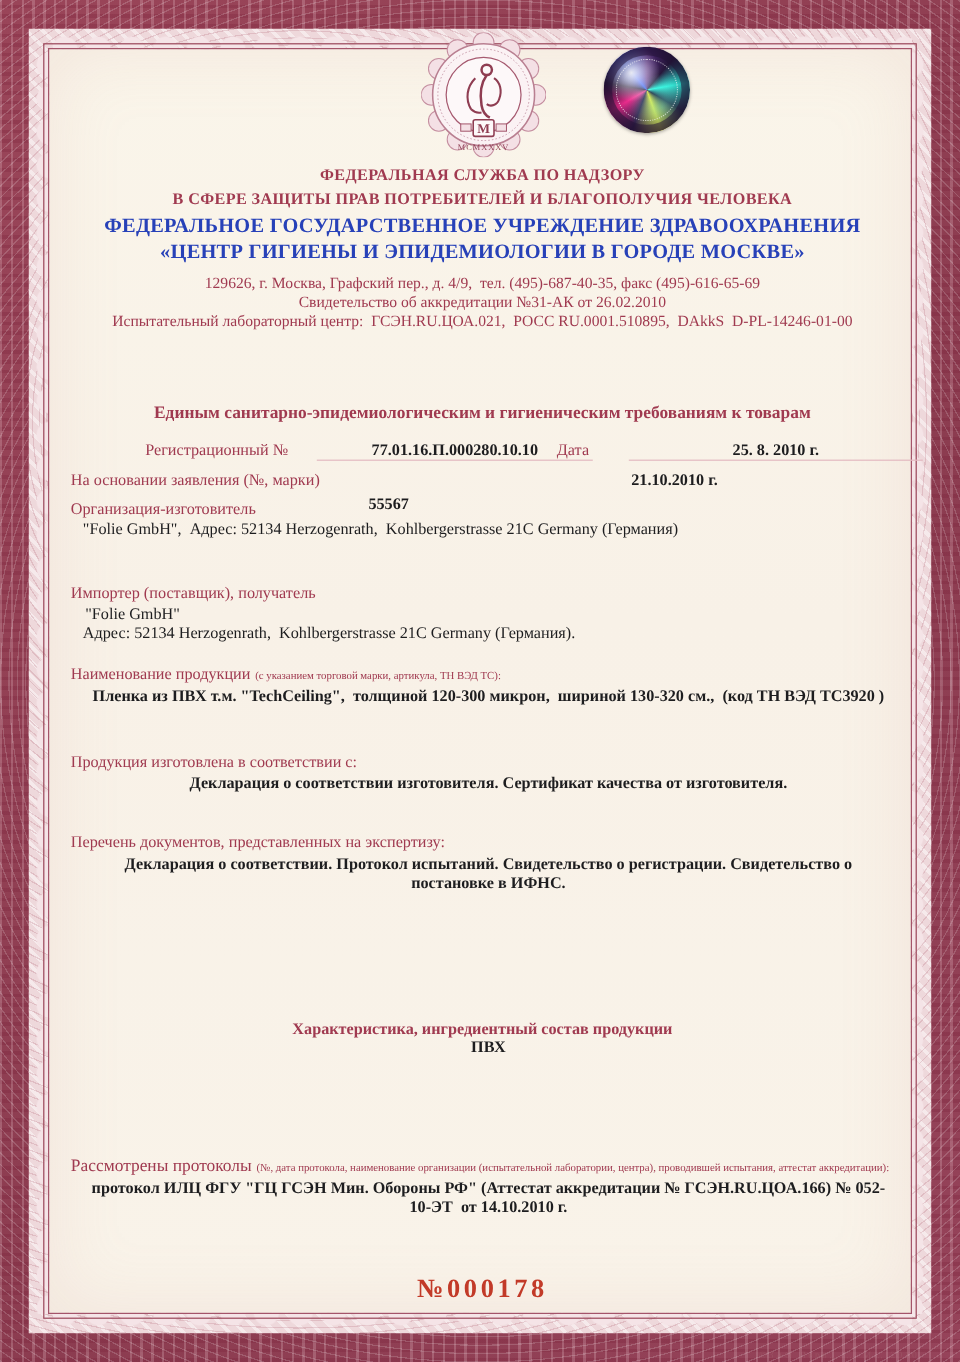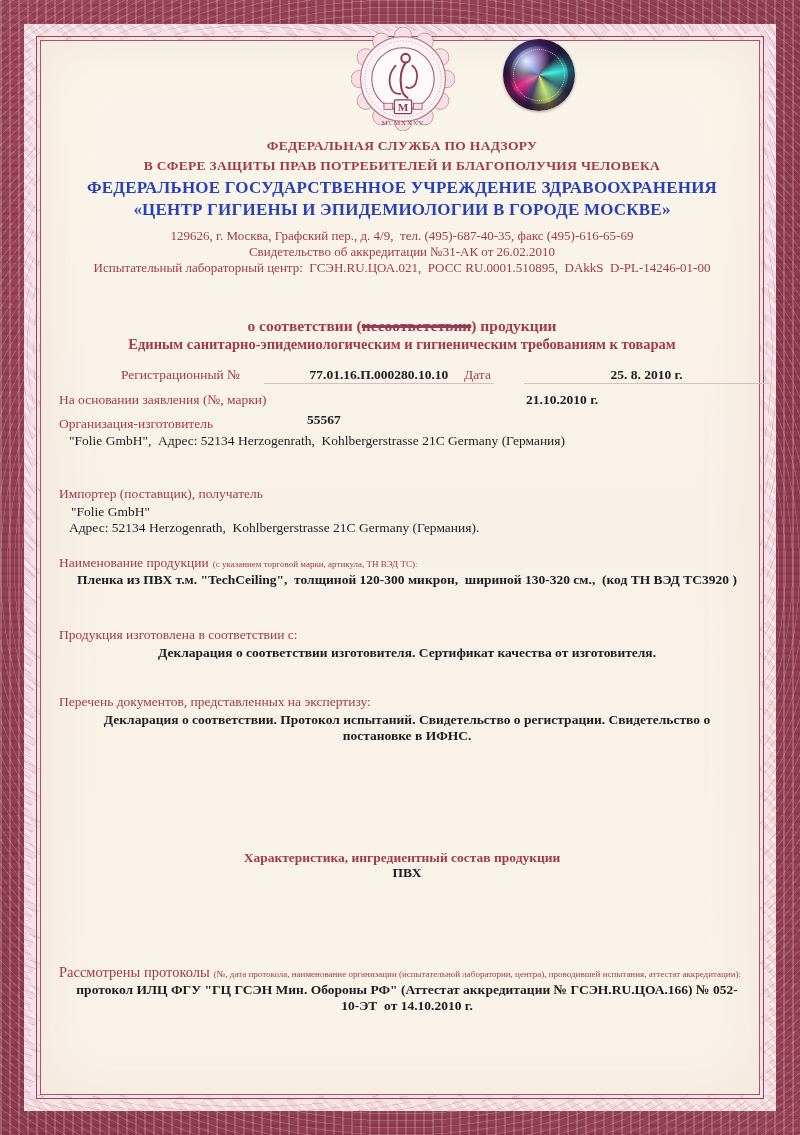--- a/index.html
+++ b/index.html
@@ -109,21 +109,20 @@
     <div class="holo"></div>
 
     <div class="abs ctr maroon b hdr-sm" style="top:97px;">ФЕДЕРАЛЬНАЯ СЛУЖБА ПО НАДЗОРУ</div>
     <div class="abs ctr maroon b hdr-sm" style="top:117px;">В СФЕРЕ ЗАЩИТЫ ПРАВ ПОТРЕБИТЕЛЕЙ И БЛАГОПОЛУЧИЯ  ЧЕЛОВЕКА</div>
     <div class="abs ctr blue b hdr-blue" style="top:137px;">ФЕДЕРАЛЬНОЕ ГОСУДАРСТВЕННОЕ УЧРЕЖДЕНИЕ ЗДРАВООХРАНЕНИЯ</div>
     <div class="abs ctr blue b hdr-blue" style="top:159px;">«ЦЕНТР ГИГИЕНЫ И ЭПИДЕМИОЛОГИИ В ГОРОДЕ МОСКВЕ»</div>
     <div class="abs ctr maroon addr pre" style="top:187px;">129626, г. Москва, Графский пер., д. 4/9,  тел. (495)-687-40-35, факс (495)-616-65-69</div>
     <div class="abs ctr maroon addr" style="top:203px;">Свидетельство об аккредитации №31-АК от 26.02.2010</div>
     <div class="abs ctr maroon addr pre" style="top:219px;">Испытательный лабораторный центр:  ГСЭН.RU.ЦОА.021,  РОСС RU.0001.510895,  DAkkS  D-PL-14246-01-00</div>
 
-    <div class="abs ctr maroon b title-sub" style="top:276px;"><span>о соответствии (</span><span class="struck">несоответствии</span><span>) продукции</span></div>
     <div class="abs ctr maroon b title-sub2" style="top:295px;">Единым санитарно-эпидемиологическим и гигиеническим требованиям к товарам</div>
 
     <div class="abs" style="top:326px;height:20px;">
       <span class="field-cell lbl" style="left:62px;">Регистрационный №</span>
       <span class="field-cell blk b val uline" style="left:205px;width:230px;">77.01.16.П.000280.10.10</span>
       <span class="field-cell lbl" style="left:405px;">Дата</span>
       <span class="field-cell blk b val uline" style="left:465px;width:245px;">25. 8. 2010 г.</span>
     </div>
 
     <div class="abs" style="top:351px;height:20px;">
@@ -147,16 +146,17 @@
 
     <div class="abs lbl" style="top:653px;">Перечень документов, представленных на экспертизу:</div>
     <div class="abs blk b val" style="top:671px;left:28px;">Декларация о соответствии. Протокол испытаний. Свидетельство о регистрации. Свидетельство о постановке в ИФНС.</div>
 
     <div class="abs lbl b" style="top:809px;">Характеристика, ингредиентный состав продукции</div>
     <div class="abs blk b val" style="top:824px;left:28px;">ПВХ</div>
 
     <div class="abs" style="top:922px;"><span class="lbl" style="font-size:14.5px;">Рассмотрены протоколы</span> <span class="note">(№, дата протокола, наименование организации (испытательной лаборатории, центра), проводившей испытания, аттестат аккредитации):</span></div>
     <div class="abs blk b val pre" style="top:941px;left:28px;">протокол ИЛЦ ФГУ "ГЦ ГСЭН Мин. Обороны РФ" (Аттестат аккредитации № ГСЭН.RU.ЦОА.166) № 052-10-ЭТ  от 14.10.2010 г.</div>
 
+    <div class="abs ctr blank-no" style="top:1020px;">№000178</div>
   </div>
 
   <div class="imprint">©ЗАО Перв… … М… 2010</div>
 </div>
 
 </body></html>

